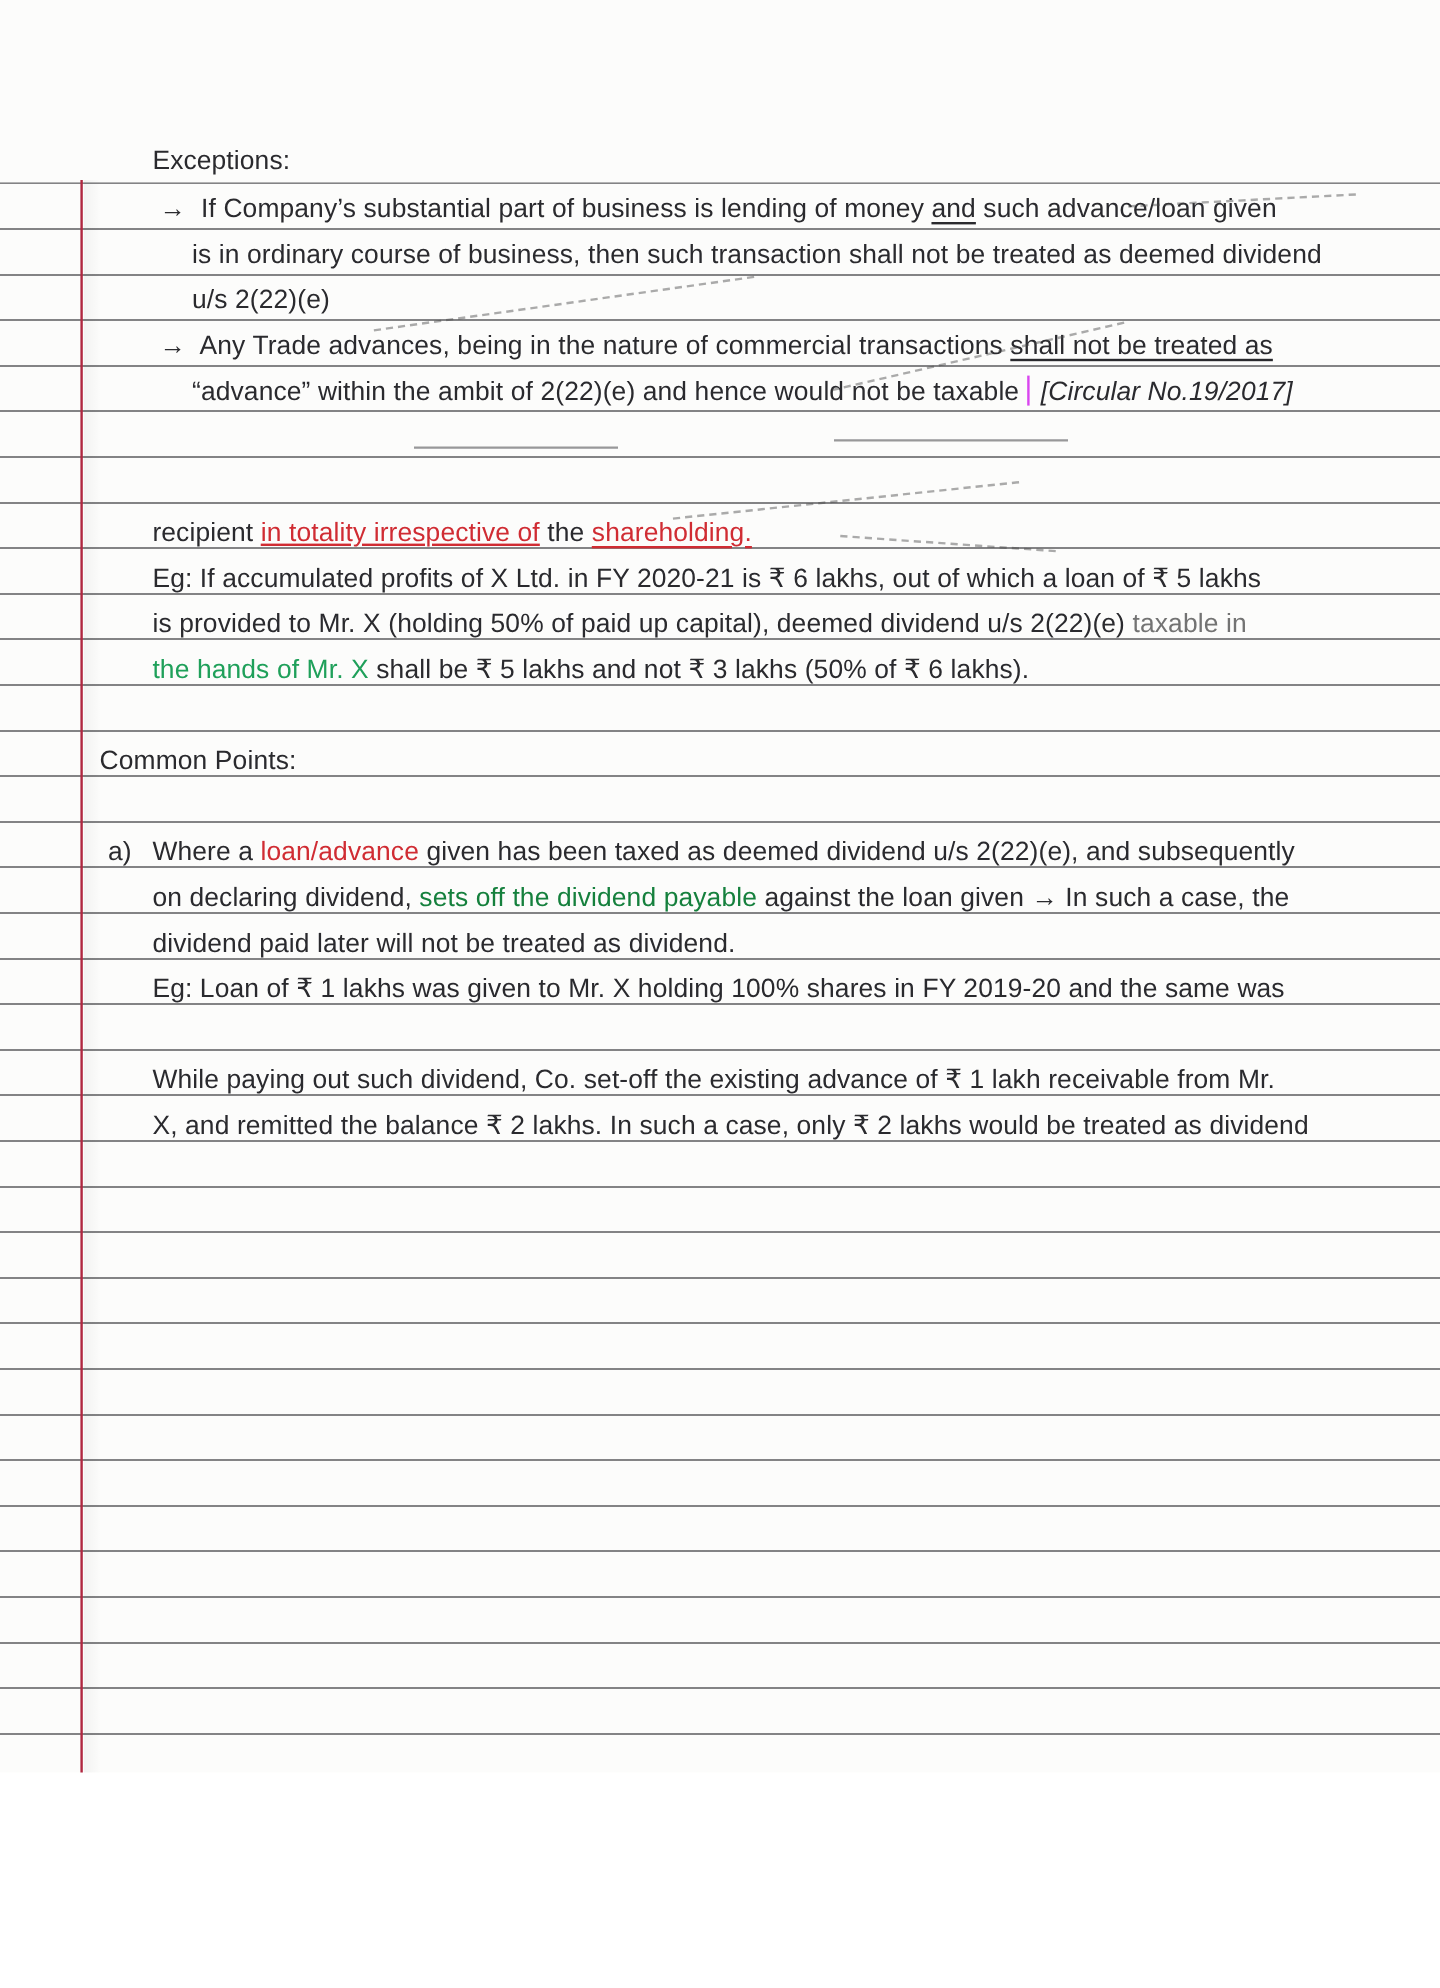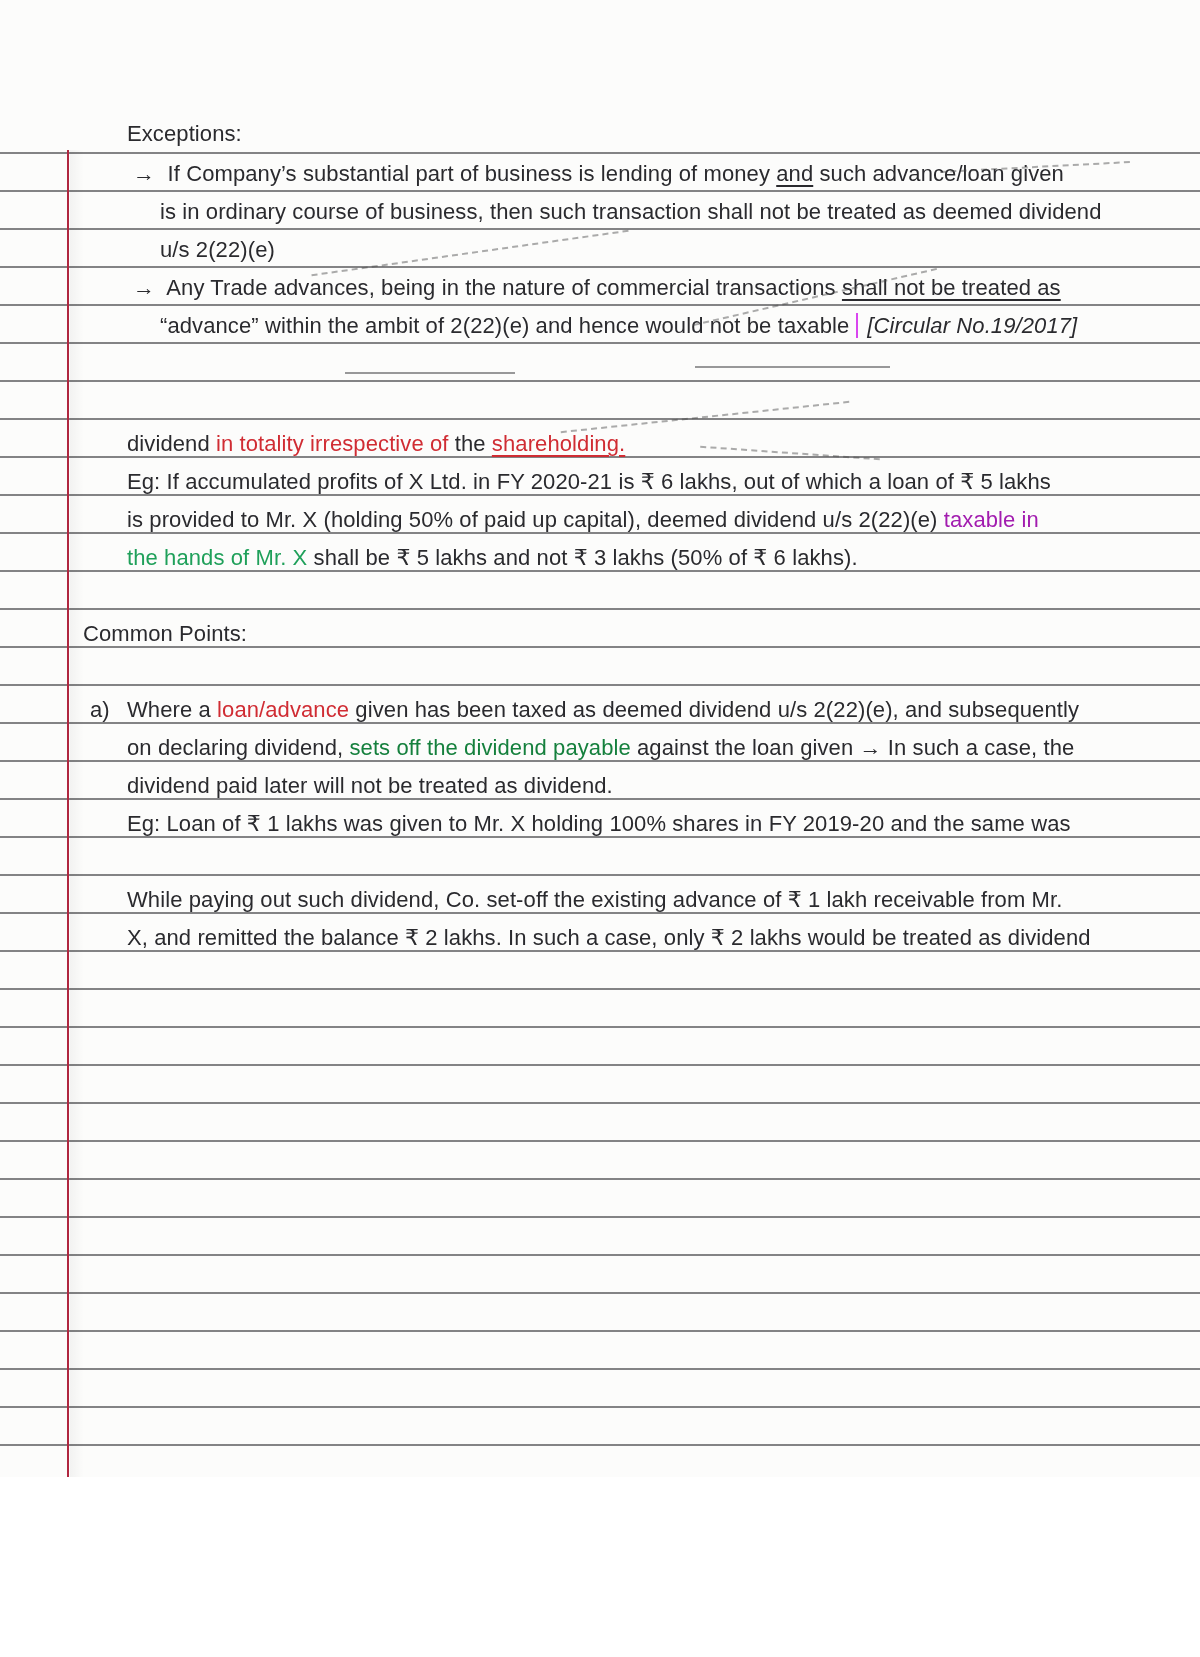--- a/index.html
+++ b/index.html
@@ -51,24 +51,24 @@
   <div class="margin-line"></div>
   <div class="margin-shadow"></div>
 
   <div class="tl" style="top:118px;left:127px"><span>Exceptions:</span></div>
   <div class="tl" style="top:158px;left:133px"><span>→  </span><span>If Company’s substantial part of business is lending of money </span><span class="u">and</span><span> such advance/loan given</span></div>
   <div class="tl" style="top:196px;left:160px"><span>is in ordinary course of business, then such transaction shall not be treated as deemed dividend</span></div>
   <div class="tl" style="top:234px;left:160px"><span>u/s 2(22)(e)</span></div>
   <div class="tl" style="top:272px;left:133px"><span>→  </span><span>Any Trade advances, being in the nature of commercial transactions </span><span class="u">shall not be treated as</span></div>
   <div class="tl" style="top:310px;left:160px"><span>“advance” within the ambit of 2(22)(e) and hence would not be taxable</span><span class="i bar">[Circular No.19/2017]</span></div>
 
-  <div class="tl" style="top:428px;left:127px"><span>dividend </span><span style="color: rgb(208, 44, 51);">in totality irrespective of</span><span> the </span><span class="u" style="color: rgb(208, 44, 51);">shareholding.</span></div>
+  <div class="tl" style="top:428px;left:127px"><span>recipient </span><span style="color: rgb(208, 44, 51); text-decoration: underline;">in totality irrespective of</span><span> the </span><span class="u" style="color: rgb(208, 44, 51);">shareholding.</span></div>
 
   <div class="tl" style="top:466px;left:127px"><span>Eg: If accumulated profits of X Ltd. in FY 2020-21 is ₹ 6 lakhs, out of which a loan of ₹ 5 lakhs</span></div>
-  <div class="tl" style="top:504px;left:127px"><span>is provided to Mr. X (holding 50% of paid up capital), deemed dividend u/s 2(22)(e) </span><span style="color: #a21caf;">taxable in</span></div>
+  <div class="tl" style="top:504px;left:127px"><span>is provided to Mr. X (holding 50% of paid up capital), deemed dividend u/s 2(22)(e) </span><span style="color: #737373;">taxable in</span></div>
   <div class="tl" style="top:542px;left:127px"><span style="color: rgb(31, 160, 90);">the hands of Mr. X</span><span> shall be ₹ 5 lakhs and not ₹ 3 lakhs (50% of ₹ 6 lakhs).</span></div>
 
   <div class="tl" style="top:618px;left:83px"><span>Common Points:</span></div>
   <div class="tl" style="top:694px;left:90px"><span>a)</span></div>
   <div class="tl" style="top:694px;left:127px"><span>Where a </span><span style="color: rgb(208, 44, 51);">loan/advance</span><span> given has been taxed as deemed dividend u/s 2(22)(e), and subsequently</span></div>
   <div class="tl" style="top:732px;left:127px"><span>on declaring dividend, </span><span style="color: #15803d;">sets off the dividend payable</span><span> against the loan given → In such a case, the</span></div>
   <div class="tl" style="top:770px;left:127px"><span>dividend paid later will not be treated as dividend.</span></div>
 
   <div class="tl" style="top:808px;left:127px"><span>Eg: Loan of ₹ 1 lakhs was given to Mr. X holding 100% shares in FY 2019-20 and the same was</span></div>
   <div class="tl" style="top:884px;left:127px"><span>While paying out such dividend, Co. set-off the existing advance of ₹ 1 lakh receivable from Mr.</span></div>

